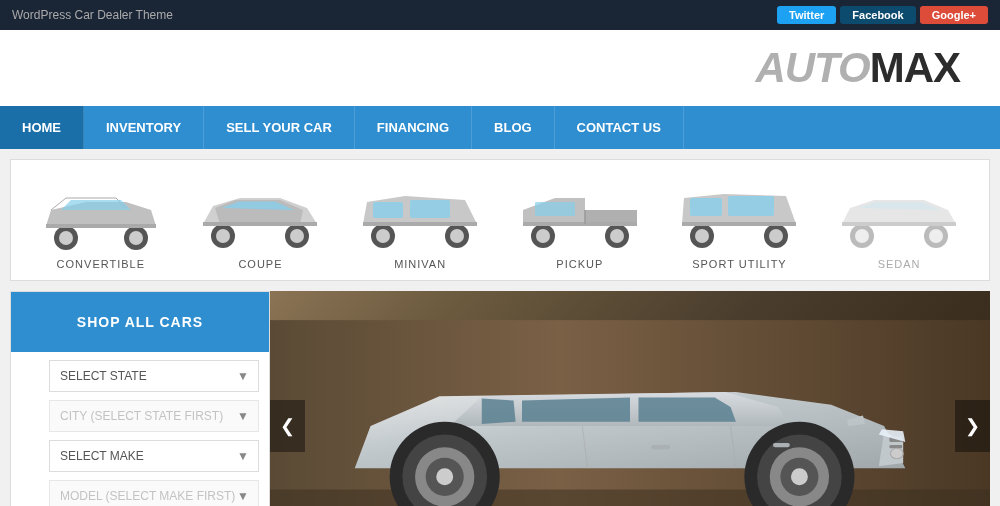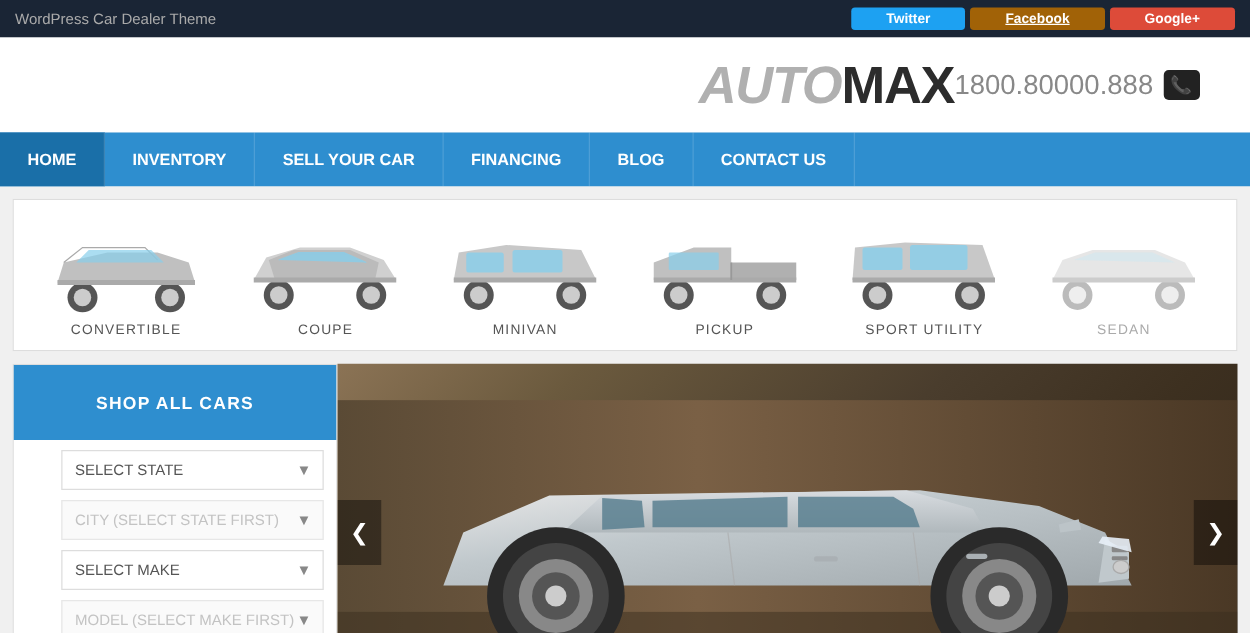--- a/index.html
+++ b/index.html
@@ -16,30 +16,30 @@
     }
     .top-bar-title {
       color: #aaa;
       font-size: 12px;
     }
     .top-bar-buttons {
       display: flex;
       gap: 4px;
     }
     .top-btn {
-      padding: 3px 28px;
+      padding: 3px 12px;
       border: none;
       border-radius: 3px;
       font-size: 11px;
       font-weight: bold;
       cursor: pointer;
       color: #fff;
     }
     .btn-twitter { background: #1da1f2; }
-    .btn-facebook { background: #a16207; text-decoration: underline; }
+    .btn-facebook { background: #0c4a6e; }
     .btn-google { background: #dd4b39; }
 
     
     .header {
       background: #fff;
       padding: 14px 40px;
       display: flex;
       align-items: center;
       justify-content: flex-end;
     }
@@ -238,24 +238,20 @@
   <div class="top-bar-buttons">
     <button class="top-btn btn-twitter">Twitter</button>
     <button class="top-btn btn-facebook">Facebook</button>
     <button class="top-btn btn-google">Google+</button>
   </div>
 </div>
 
 <div class="header">
   <div class="logo">
     <span class="logo-auto">AUTO</span><span class="logo-max">MAX</span>
-  </div>
-  <div class="phone-area">
-    <span class="phone-number">1800.80000.888</span>
-    <span class="phone-icon">📞</span>
   </div>
 </div>
 
 <nav class="nav">
   <div class="nav-item active">HOME</div>
   <div class="nav-item">INVENTORY</div>
   <div class="nav-item">SELL YOUR CAR</div>
   <div class="nav-item">FINANCING</div>
   <div class="nav-item">BLOG</div>
   <div class="nav-item">CONTACT US</div>

